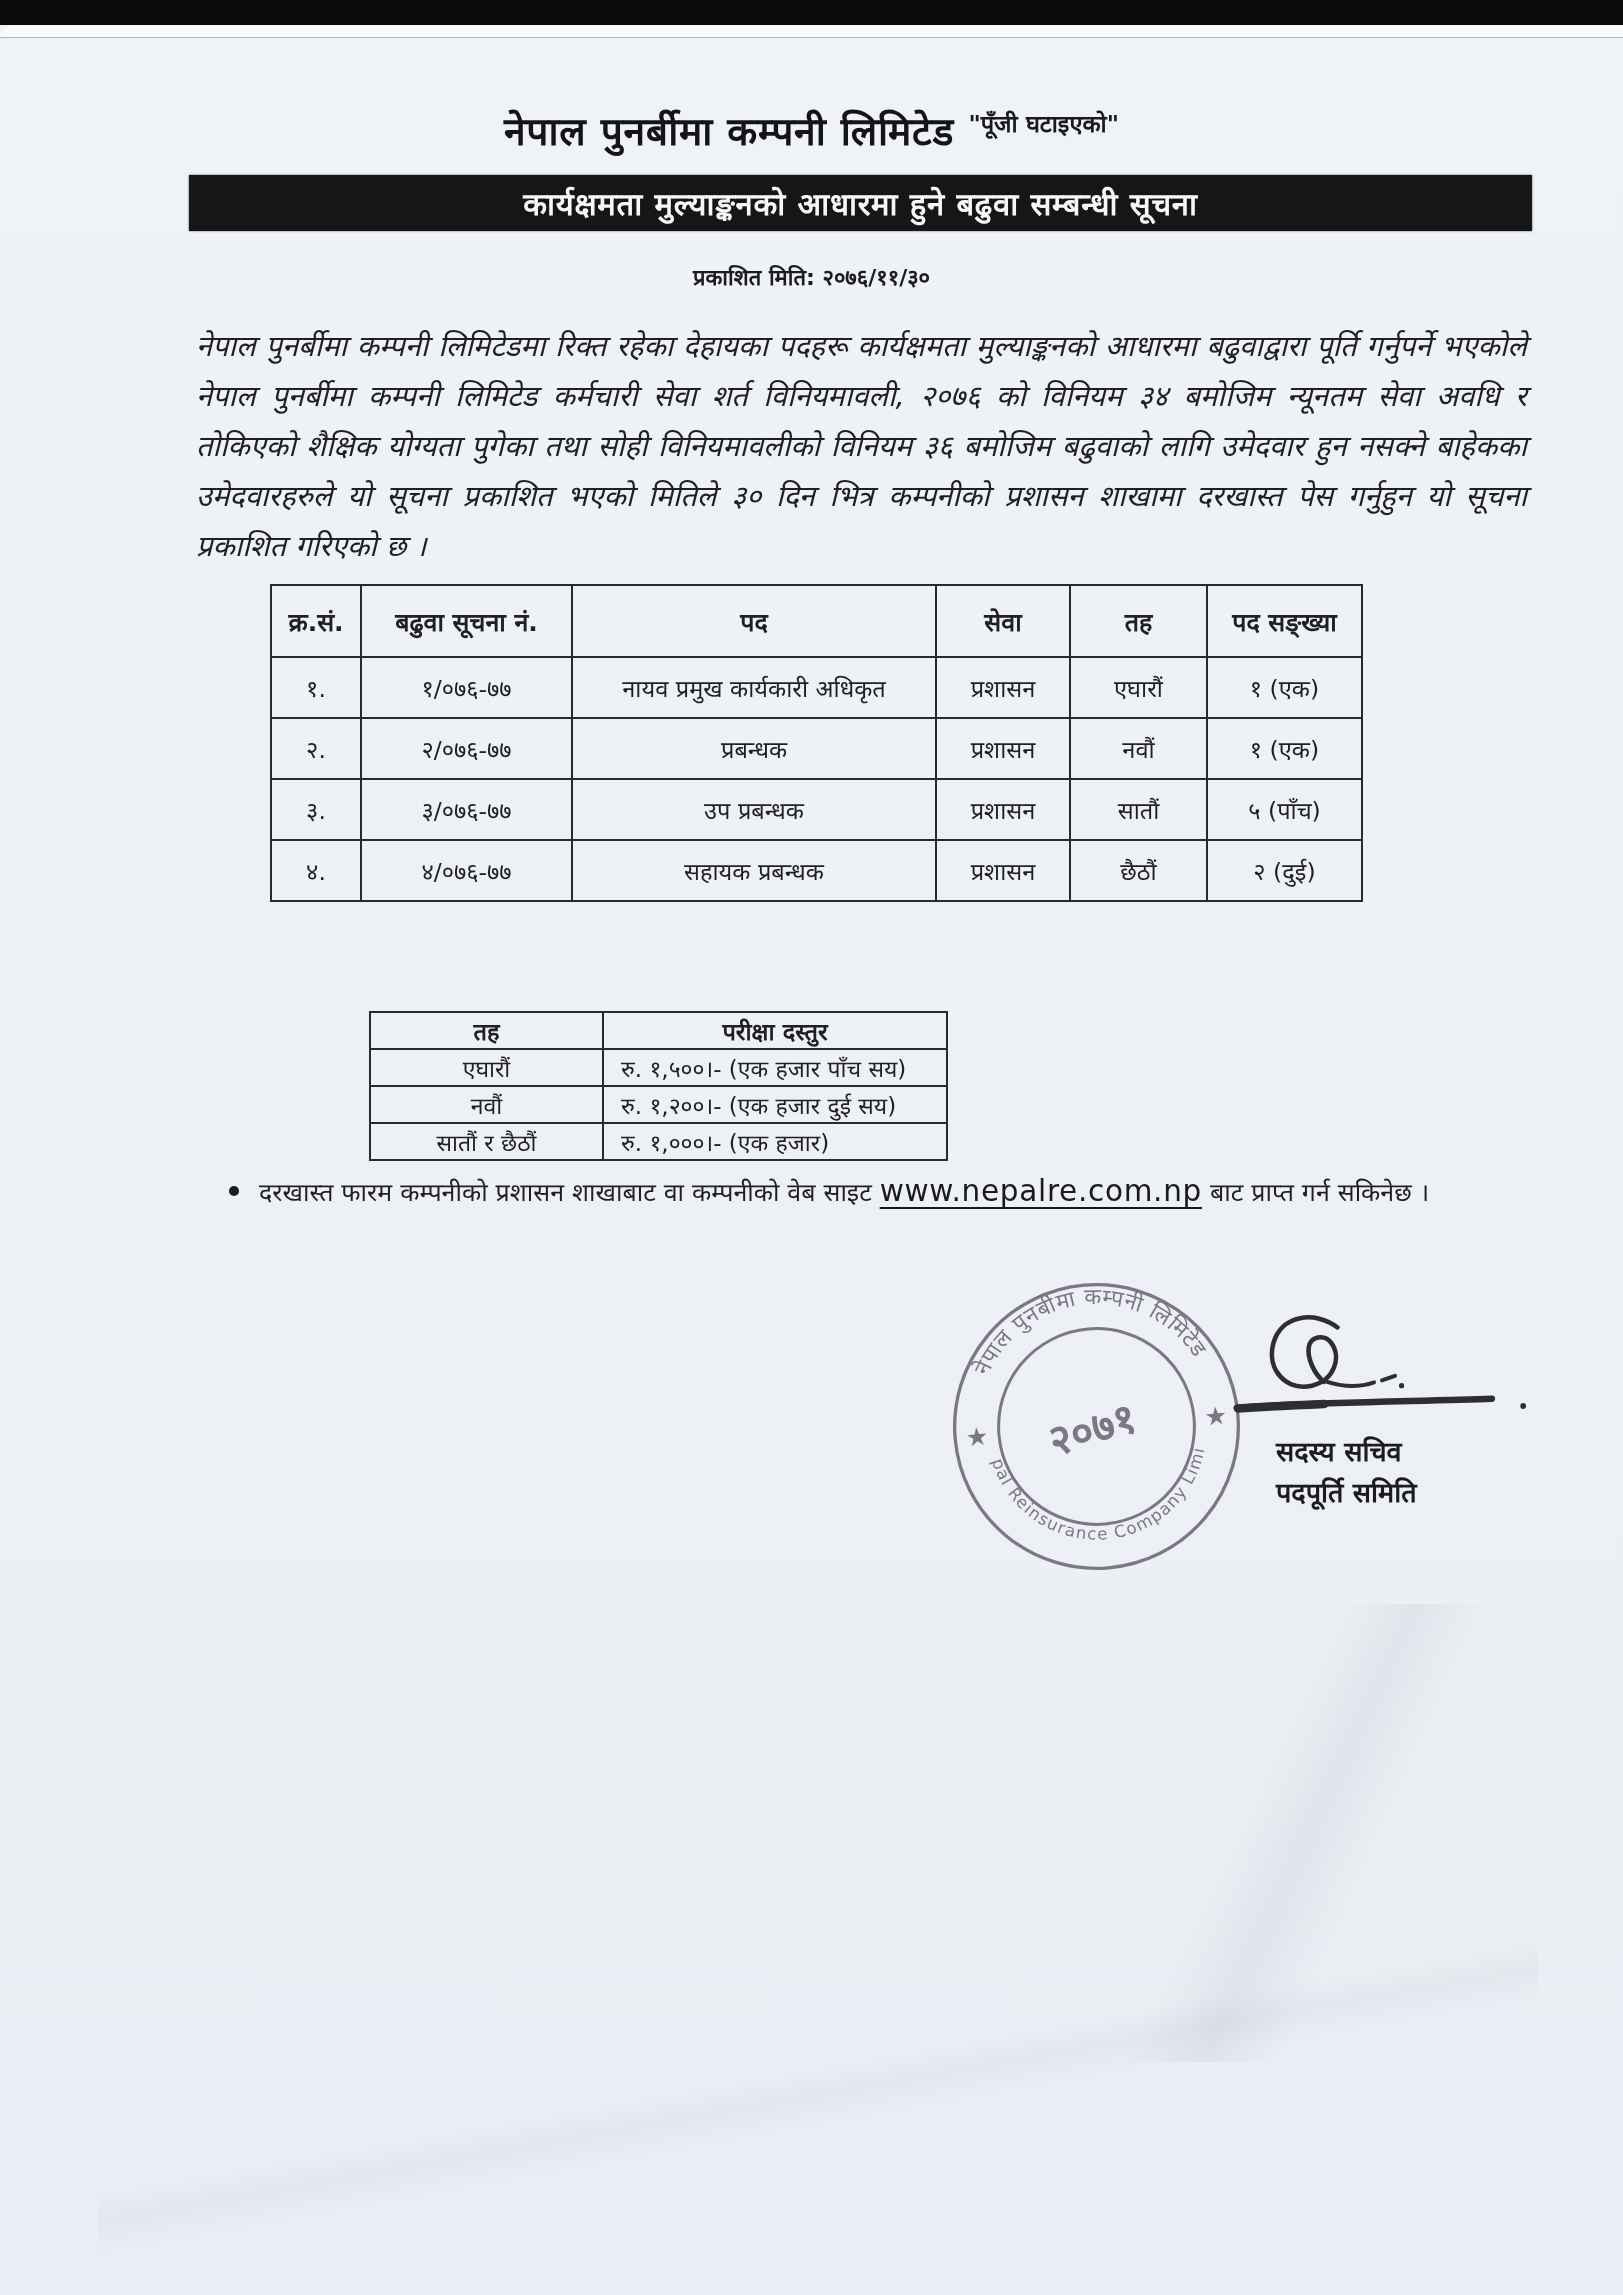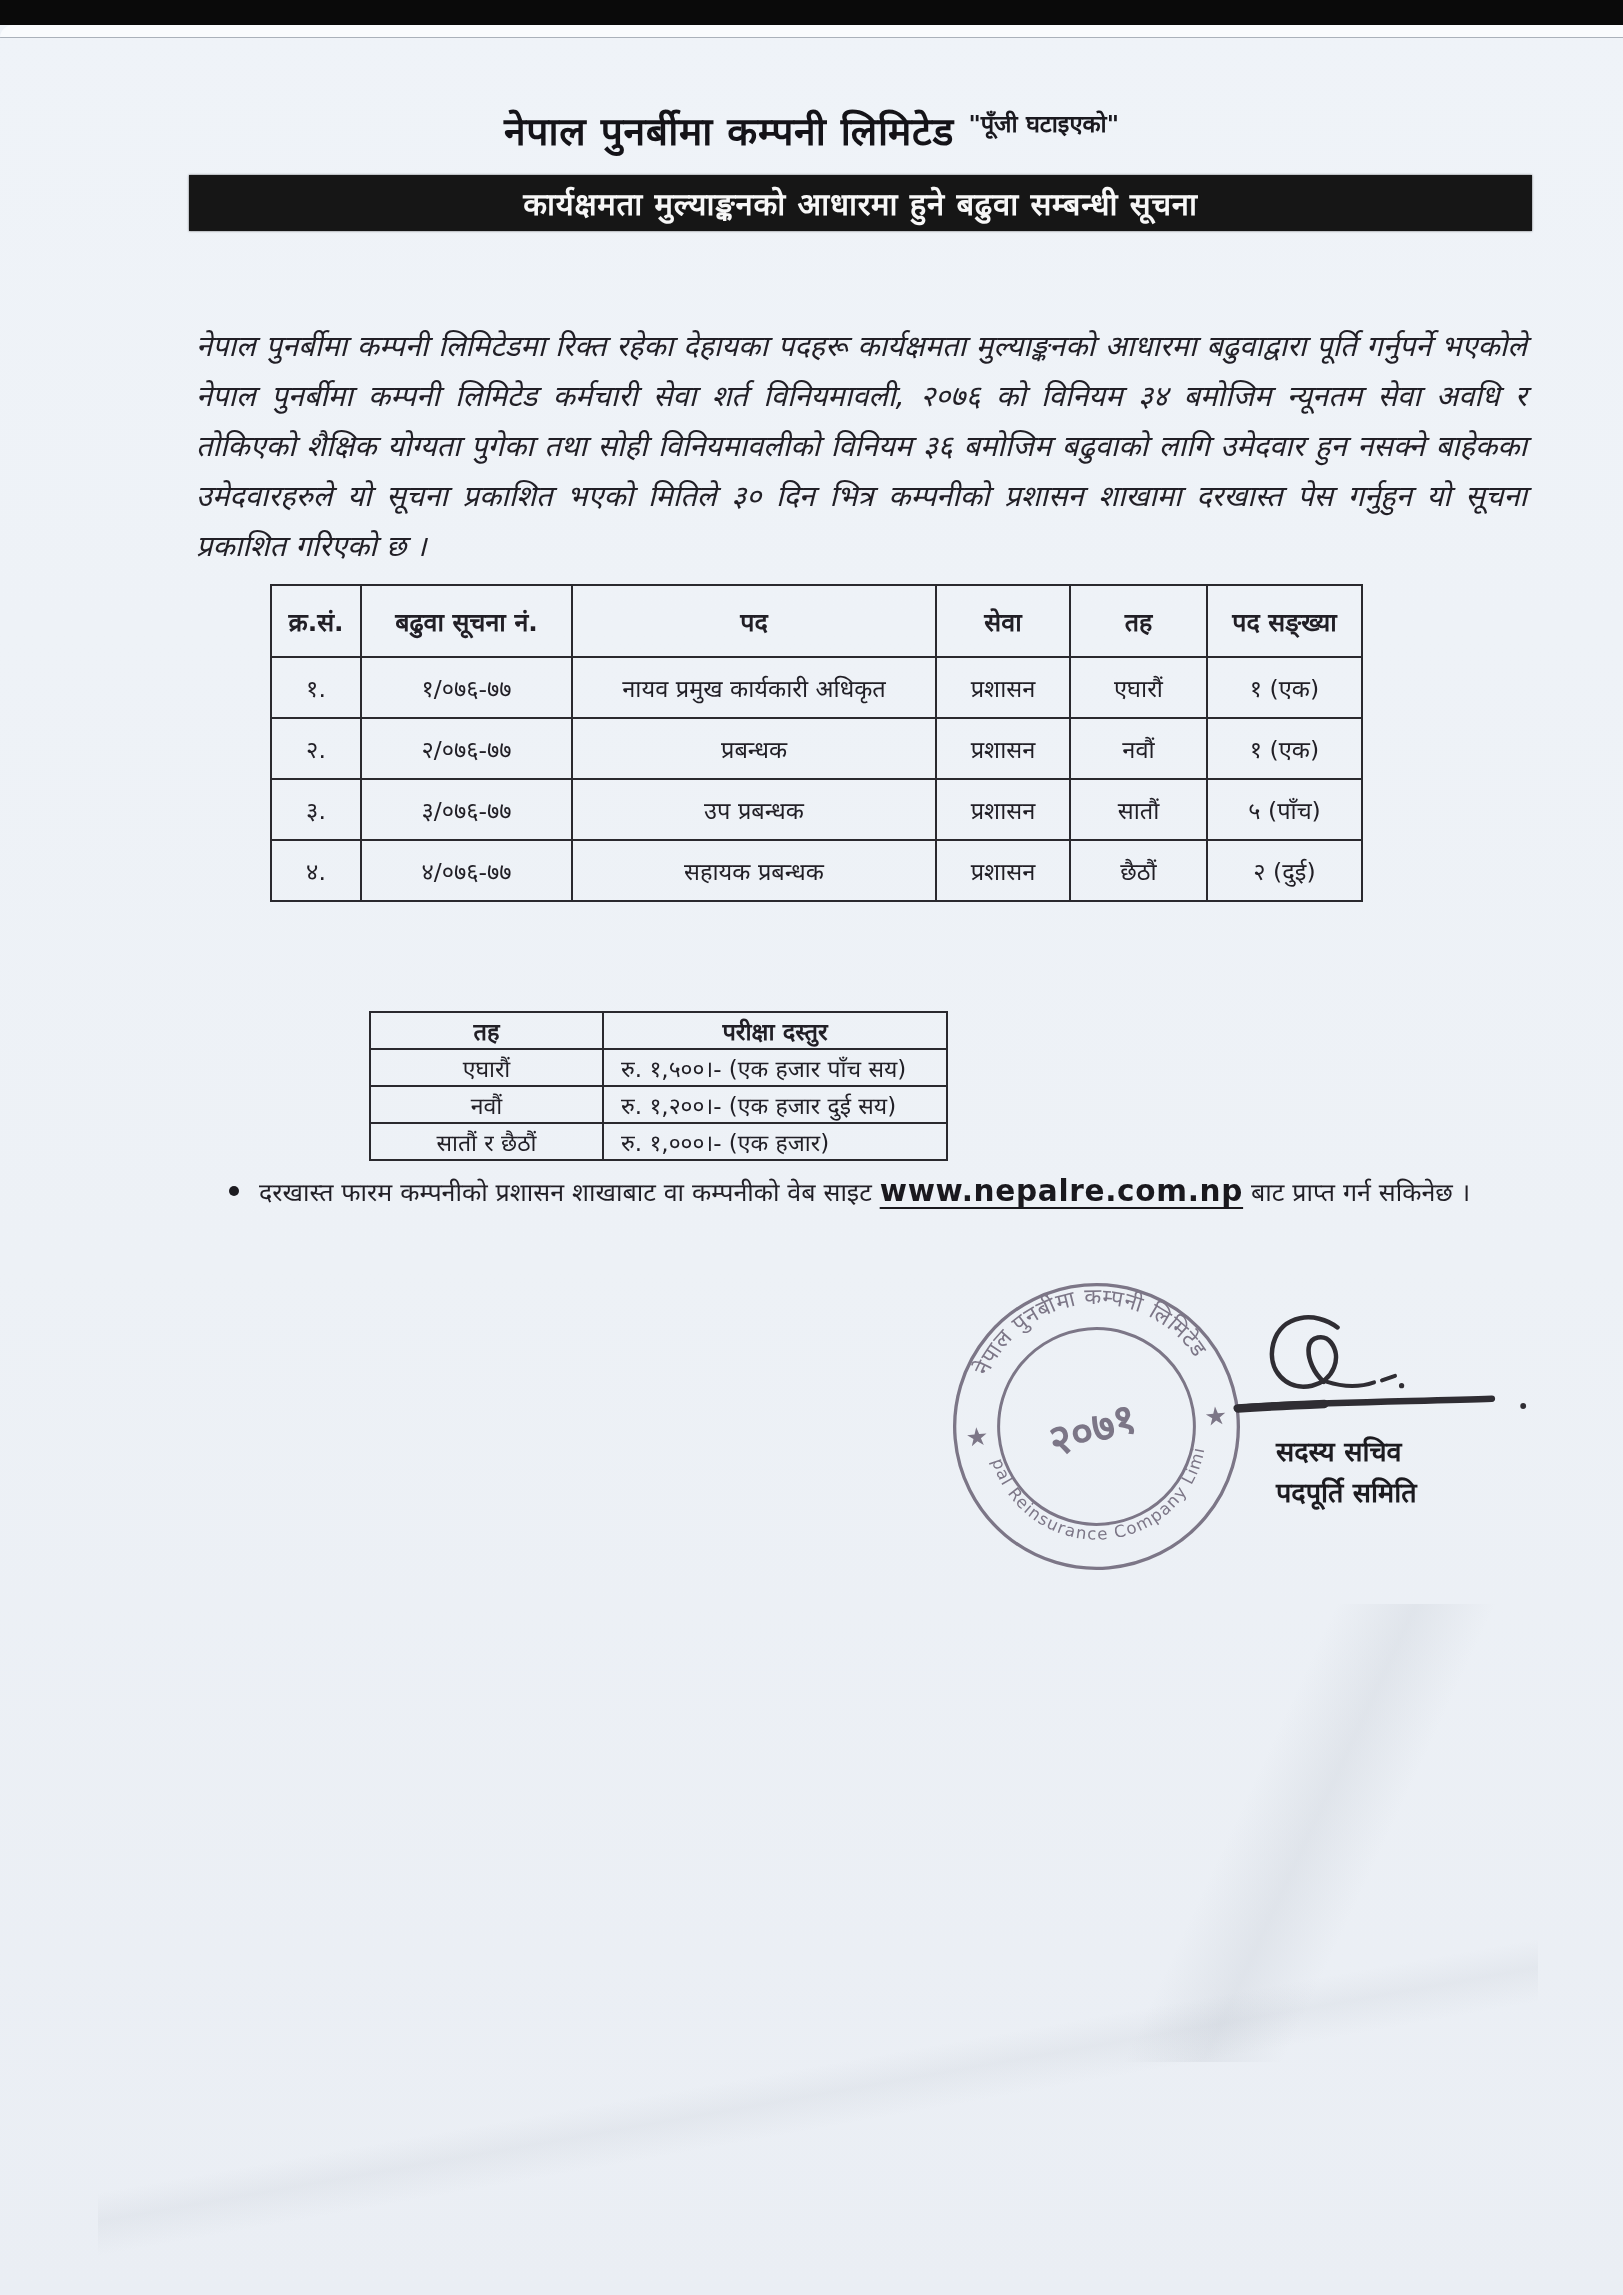--- a/index.html
+++ b/index.html
@@ -60,21 +60,21 @@
   .fee-table td { height:37px; font-size:23px; }
   .fee-table col:nth-child(1){width:233px;}
   .fee-table col:nth-child(2){width:344px;}
   .fee-table td:nth-child(2){ text-align:left; padding-left:17px; }
 
   .notes { position:absolute; left:225px; top:1166px; width:1306px; }
   .note-item { position:relative; padding-left:34px; font-size:25px; line-height:50px;
     color:#211f26; margin-bottom:0.7px; }
   .note-item::before { content:""; position:absolute; left:3.9px; top:19.6px;
     width:10.5px; height:10.5px; border-radius:50%; background:#1c1b20; }
-  .note-url { font-size:29.5px; font-weight:bold; letter-spacing:0.7px; color:#1a191e;
+  .note-url { font-size:29.5px; font-weight:normal; letter-spacing:0.7px; color:#1a191e;
     text-decoration:underline; text-decoration-thickness:2px; text-underline-offset:5.9px;text-align:right; }
 
   .stamp { position:absolute; left:950px; top:1280px; width:293px; height:293px;
     transform:rotate(-5deg); opacity:.88; }
   .signature { position:absolute; left:1225px; top:1309px; width:327px; height:118px; }
   .signatory { position:absolute; left:1276px; top:1431px; font-size:27px; font-weight:bold;
     line-height:41px; color:#1c1b20; }
 </style>
 </head>
 <body>
@@ -85,20 +85,21 @@
   <div class="paper-edge"></div>
   <div class="crease-1"></div>
   <div class="crease-2"></div>
 
   <div class="title-row">
     <span class="company-name">नेपाल पुनर्बीमा कम्पनी लिमिटेड</span><span class="capital-note">"पूँजी घटाइएको"</span>
   </div>
 
   <div class="banner">कार्यक्षमता मुल्याङ्कनको आधारमा हुने बढुवा सम्बन्धी सूचना</div>
 
+  <div class="pub-date">प्रकाशित मिति: २०७६/११/३०</div>
 
   <p class="intro">नेपाल पुनर्बीमा कम्पनी लिमिटेडमा रिक्त रहेका देहायका पदहरू कार्यक्षमता मुल्याङ्कनको आधारमा बढुवाद्वारा पूर्ति गर्नुपर्ने भएकोले नेपाल पुनर्बीमा कम्पनी लिमिटेड कर्मचारी सेवा शर्त विनियमावली, २०७६ को विनियम ३४ बमोजिम न्यूनतम सेवा अवधि र तोकिएको शैक्षिक योग्यता पुगेका तथा सोही विनियमावलीको विनियम ३६ बमोजिम बढुवाको लागि उमेदवार हुन नसक्ने बाहेकका उमेदवारहरुले यो सूचना प्रकाशित भएको मितिले ३० दिन भित्र कम्पनीको प्रशासन शाखामा दरखास्त पेस गर्नुहुन यो सूचना प्रकाशित गरिएको छ ।</p>
 
   <table class="vacancy-table">
     <colgroup>
         <col>
         <col>
         <col>
         <col>
         <col>

